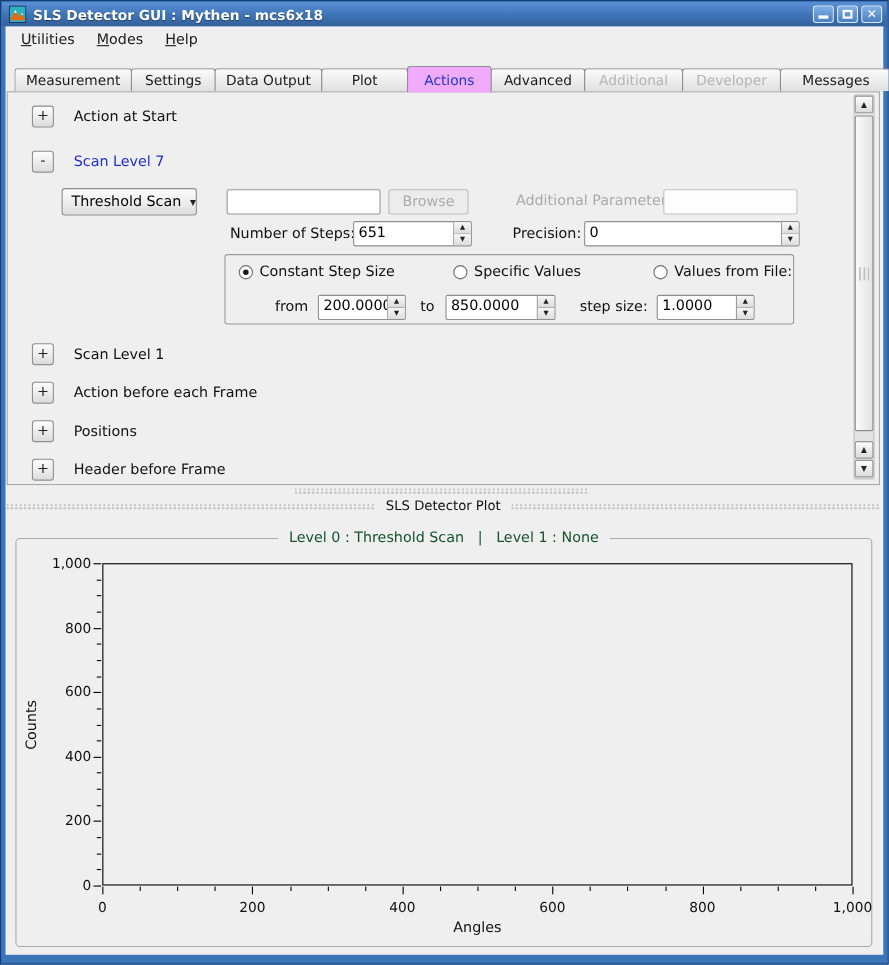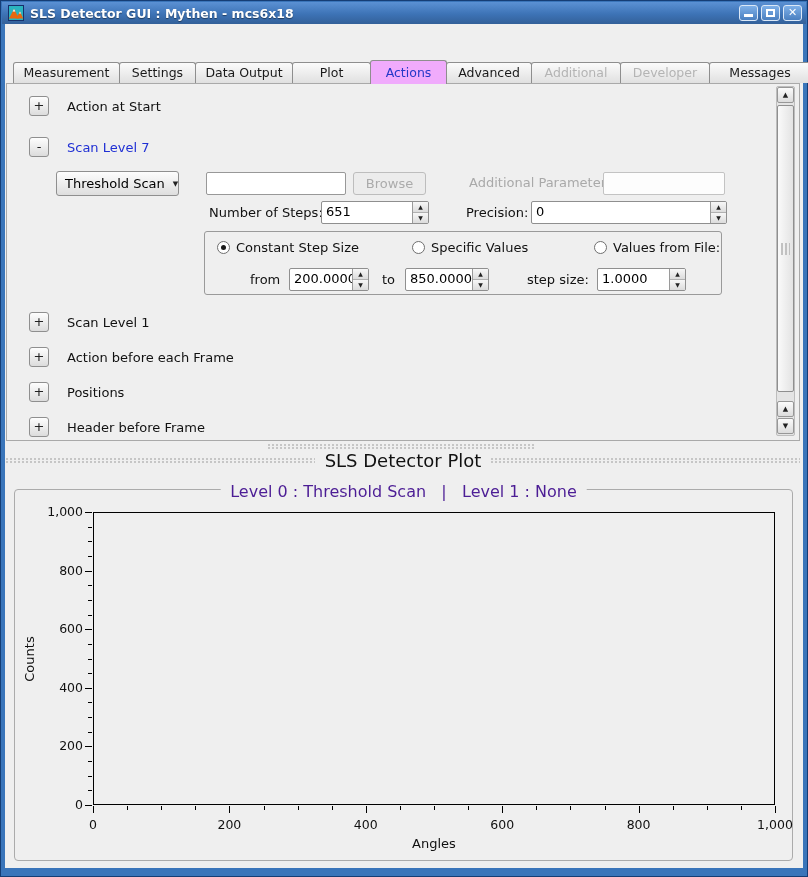--- a/index.html
+++ b/index.html
@@ -90,25 +90,25 @@
   .sc-grip { position:absolute; left:3px; right:3px; top:50%; height:12px; margin-top:-6px;
     background-image:repeating-linear-gradient(90deg,#b5b5b5 0 2px,transparent 2px 4px);
     background-size:4px 3px; background-repeat:repeat; opacity:.8; }
   
   .dotline { height:5px;
     background-image:repeating-linear-gradient(90deg,#c6c6c6 0 2px,transparent 2px 4px),repeating-linear-gradient(90deg,transparent 0 2px,#c6c6c6 2px 4px);
     background-size:4px 2px,4px 2px; background-position:0 0,2px 3px; background-repeat:repeat-x,repeat-x; }
   .splitter-grip { position:absolute; top:420px; left:263px; width:266px; }
   .dock-title { position:absolute; top:428px; left:1px; width:794px; height:16px; display:flex; align-items:center; gap:10px; }
   .dock-title .dotline { flex:1; }
-  .dock-title-text { font-size:18px; color:#111; white-space:nowrap; }
+  .dock-title-text { font-size:12px; color:#111; white-space:nowrap; }
   
   .plot-gb { position:absolute; left:9px; top:456px; width:779px; height:381px; }
   .gb-border { position:absolute; left:0; right:0; top:9px; bottom:0; border:1px solid #ababab; border-radius:4px; }
-  .gb-title { position:absolute; top:2px; left:50%; transform:translateX(-50%); background:#efefef; padding:0 10px; font-size:16px; color:#4c1d95; white-space:pre; z-index:2; }
+  .gb-title { position:absolute; top:2px; left:50%; transform:translateX(-50%); background:#efefef; padding:0 10px; font-size:13px; color:#14532d; white-space:pre; z-index:2; }
   .plot-area { position:absolute; inset:0; }
   .canvas { position:absolute; left:79px; top:32px; width:682px; height:293px; border:1px solid #000; background:#efefef; }
   .xtick,.ytick { position:absolute; background:#000; }
   .xtick { width:1px; }
   .ytick { height:1px; }
   .tick-label-x { position:absolute; width:60px; text-align:center; font-size:12.5px; color:#111; }
   .tick-label-y { position:absolute; width:54px; text-align:right; font-size:12.5px; color:#111; }
   .axis-label-x { position:absolute; width:120px; text-align:center; font-size:13px; color:#111; }
   .axis-label-y { position:absolute; width:100px; height:16px; text-align:center; font-size:13px; color:#111; transform:rotate(-90deg); }
 </style>
@@ -134,20 +134,25 @@
           <span class="glyph-max"></span>
         </div>
       <div class="winbtn">
           <span class="glyph-close">✕</span>
         </div>
     </div>
   </div>
 
   <div class="inner">
 
+    <div class="menubar">
+      <div class="menu-item"><span class="accel">U</span><span>tilities</span></div>
+      <div class="menu-item"><span class="accel">M</span><span>odes</span></div>
+      <div class="menu-item"><span class="accel">H</span><span>elp</span></div>
+    </div>
 
     <div class="tabbar">
       <div class="tab" style="width:107px">Measurement</div>
       <div class="tab" style="width:77px">Settings</div>
       <div class="tab" style="width:98px">Data Output</div>
       <div class="tab" style="width:79px">Plot</div>
       <div class="tab selected" style="width:77px">Actions</div>
       <div class="tab" style="width:86px">Advanced</div>
       <div class="tab disabled" style="width:90px">Additional</div>
       <div class="tab disabled" style="width:90px">Developer</div>
@@ -199,21 +204,21 @@
 
         <div class="form-label" style="left:45px;top:40px">from</div>
         <div class="spin" style="left:84px;top:36px;width:80px">
           <div class="spin-field">200.0000</div>
           <div class="spin-btns">
             <div class="spin-up">▲</div>
             <div class="spin-down">▼</div>
           </div>
         </div>
         <div class="form-label" style="left:177px;top:40px">to</div>
-        <div class="spin" style="left:200px;top:36px;width:84px">
+        <div class="spin" style="left:200px;top:36px;width:100px">
           <div class="spin-field">850.0000</div>
           <div class="spin-btns">
             <div class="spin-up">▲</div>
             <div class="spin-down">▼</div>
           </div>
         </div>
         <div class="form-label" style="left:322px;top:40px">step size:</div>
         <div class="spin" style="left:392px;top:36px;width:89px">
           <div class="spin-field">1.0000</div>
           <div class="spin-btns">

